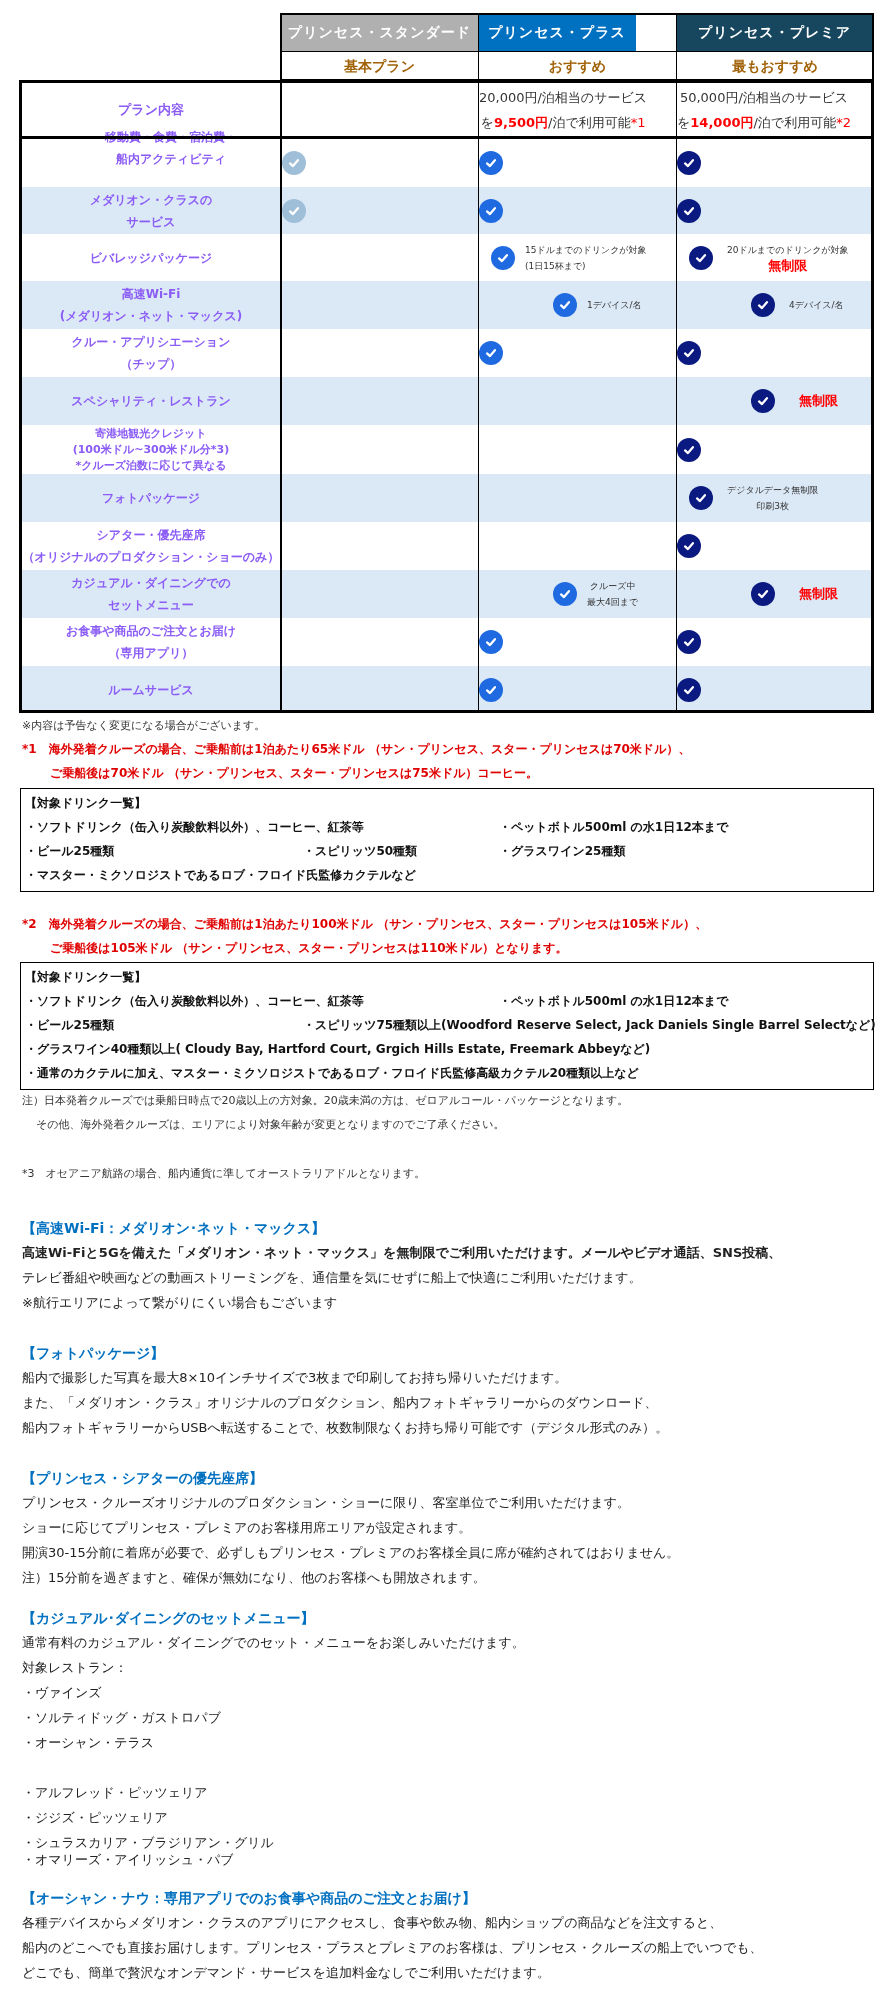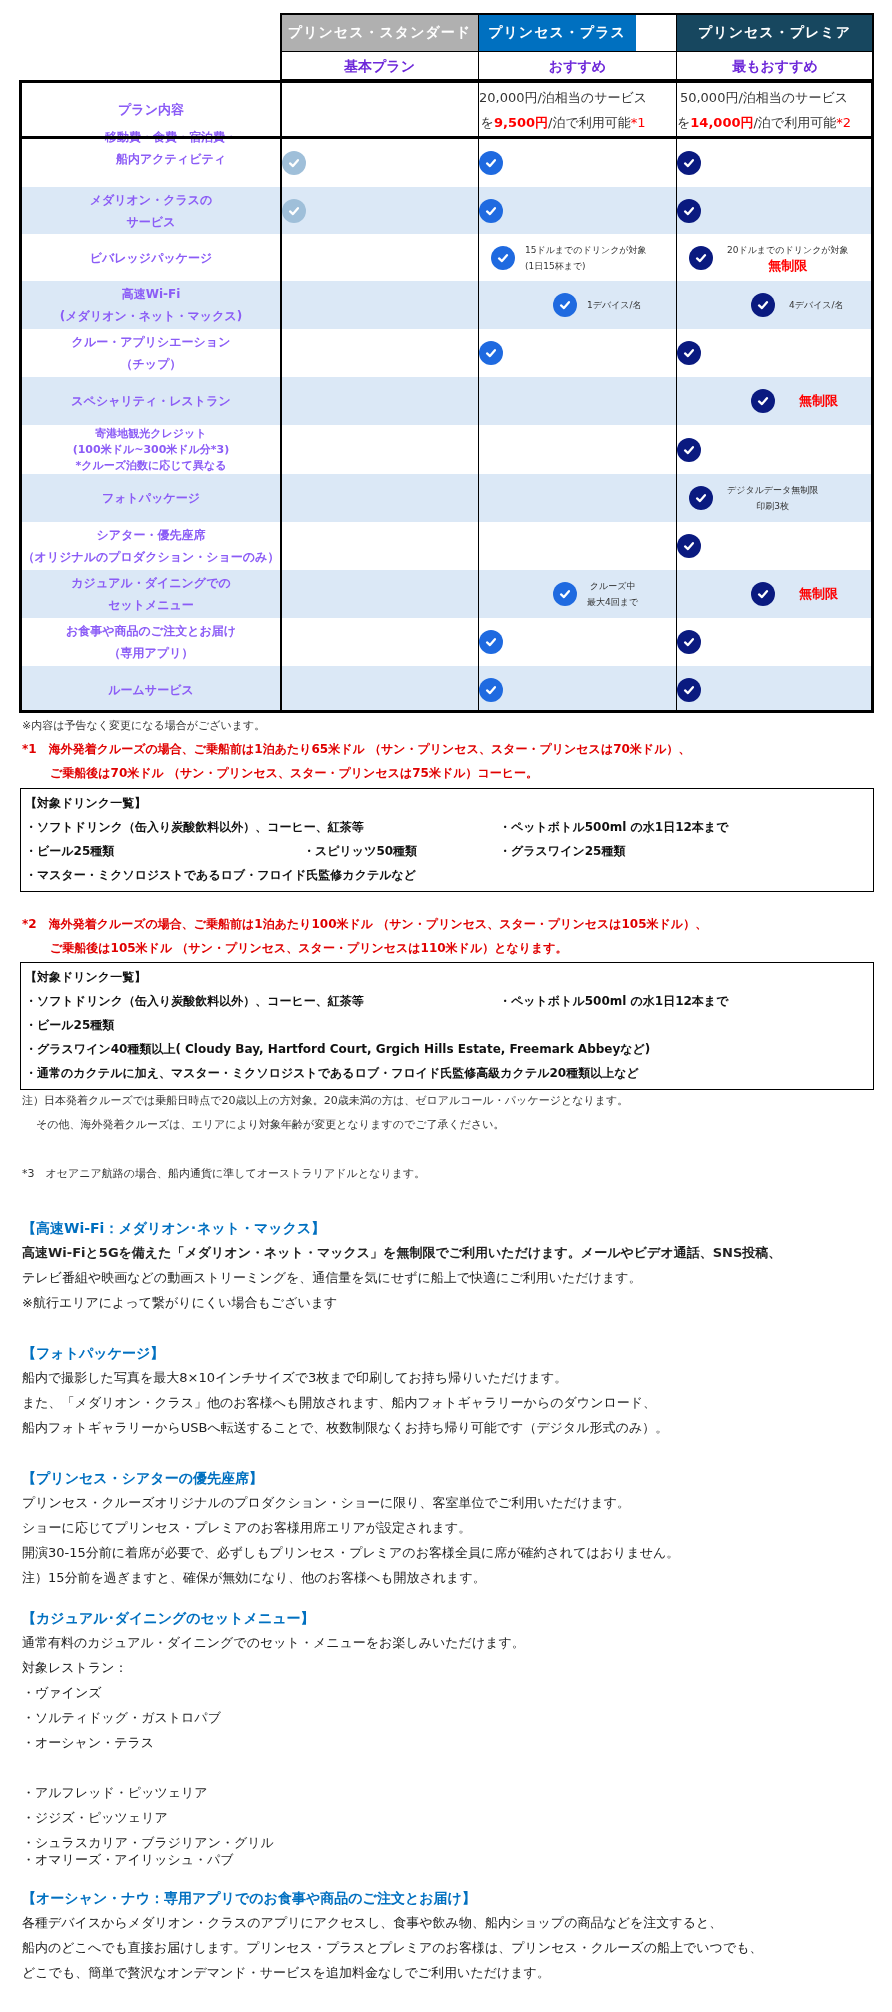--- a/index.html
+++ b/index.html
@@ -10,21 +10,21 @@
   }
   .abs { position: absolute; }
   
   .hdr { position: absolute; top: 14px; height: 37px; display: flex; align-items: center; justify-content: center;
          color: #fff; font-size: 14px; font-weight: bold; letter-spacing: 1px; }
   .hdr.std { left: 281px; width: 197px; background: #b0b0b0; }
   .hdr.plus { left: 478px; width: 158px; background: #0070c0; }
   .hdr.prem { left: 676px; width: 197px; background: #17475f; }
   .hdr-frame { position: absolute; top: 13px; left: 280px; width: 594px; height: 68px; border: 2px solid #000; border-left: 2px solid #000; }
   .sub { position: absolute; top: 51px; height: 30px; display: flex; align-items: center; justify-content: center;
-         font-size: 14px; font-weight: bold; color: #6d28d9; border-top: 1px solid #000; }
+         font-size: 14px; font-weight: bold; color: #a16207; border-top: 1px solid #000; }
   .sub.std { left: 281px; width: 197px; }
   .sub.plus { left: 478px; width: 198px; border-left: 1px solid #000; }
   .sub.prem { left: 676px; width: 197px; border-left: 1px solid #000; }
 
   
   .table-frame { position: absolute; left: 19px; top: 80px; width: 855px; height: 633px; border: 3px solid #000; }
   .row { position: absolute; left: 22px; width: 849px; }
   .row.alt { background: #dbe8f6; }
   .vline { position: absolute; top: 80px; width: 2px; background: #000; }
   .vline.thin { width: 1px; }
@@ -343,36 +343,37 @@
 </div>
 
 <div class="red-note" style="top:913px;">*2　海外発着クルーズの場合、ご乗船前は1泊あたり100米ドル （サン・プリンセス、スター・プリンセスは105米ドル）、</div>
 <div class="red-note" style="top:937px;left:50px;">ご乗船後は105米ドル （サン・プリンセス、スター・プリンセスは110米ドル）となります。</div>
 
 <div class="drink-box" style="top:962px;height:128px;">
   <div class="ln" style="left:4px;top:6px;">【対象ドリンク一覧】</div>
   <div class="ln" style="left:4px;top:30px;">・ソフトドリンク（缶入り炭酸飲料以外）、コーヒー、紅茶等</div>
   <div class="ln" style="left:478px;top:30px;">・ペットボトル500ml の水1日12本まで</div>
   <div class="ln" style="left:4px;top:54px;">・ビール25種類</div>
+  <div class="ln" style="left:282px;top:54px;">・スピリッツ75種類以上(Woodford Reserve Select, Jack Daniels Single Barrel Selectなど)</div>
   <div class="ln" style="left:4px;top:78px;">・グラスワイン40種類以上( Cloudy Bay, Hartford Court, Grgich Hills Estate, Freemark Abbeyなど)</div>
   <div class="ln" style="left:4px;top:102px;">・通常のカクテルに加え、マスター・ミクソロジストであるロブ・フロイド氏監修高級カクテル20種類以上など</div>
 </div>
 
 <div class="footnote" style="top:1093px;">注）日本発着クルーズでは乗船日時点で20歳以上の方対象。20歳未満の方は、ゼロアルコール・パッケージとなります。</div>
 <div class="footnote" style="top:1117px;left:36px;">その他、海外発着クルーズは、エリアにより対象年齢が変更となりますのでご了承ください。</div>
 <div class="footnote" style="top:1166px;">*3　オセアニア航路の場合、船内通貨に準してオーストラリアドルとなります。</div>
 
 <div id="sections">
     <div class="section-title" style="top: 1220px;">【高速Wi-Fi：メダリオン･ネット・マックス】</div>
     <div class="para" style="top: 1240px; font-weight: bold;">高速Wi-Fiと5Gを備えた「メダリオン・ネット・マックス」を無制限でご利用いただけます。メールやビデオ通話、SNS投稿、</div>
     <div class="para" style="top: 1265px;">テレビ番組や映画などの動画ストリーミングを、通信量を気にせずに船上で快適にご利用いただけます。</div>
     <div class="para" style="top: 1290px;">※航行エリアによって繋がりにくい場合もございます</div>
     <div class="section-title" style="top: 1345px;">【フォトパッケージ】</div>
     <div class="para" style="top: 1365px;">船内で撮影した写真を最大8×10インチサイズで3枚まで印刷してお持ち帰りいただけます。</div>
-    <div class="para" style="top: 1390px;">また、「メダリオン・クラス」他のお客様へも開放されます、船内フォトギャラリーからのダウンロード、</div>
+    <div class="para" style="top: 1390px;">また、「メダリオン・クラス」オリジナルのプロダクション、船内フォトギャラリーからのダウンロード、</div>
     <div class="para" style="top: 1415px;">船内フォトギャラリーからUSBへ転送することで、枚数制限なくお持ち帰り可能です（デジタル形式のみ）。</div>
     <div class="section-title" style="top: 1470px;">【プリンセス・シアターの優先座席】</div>
     <div class="para" style="top: 1490px;">プリンセス・クルーズオリジナルのプロダクション・ショーに限り、客室単位でご利用いただけます。</div>
     <div class="para" style="top: 1515px;">ショーに応じてプリンセス・プレミアのお客様用席エリアが設定されます。</div>
     <div class="para" style="top: 1540px;">開演30-15分前に着席が必要で、必ずしもプリンセス・プレミアのお客様全員に席が確約されてはおりません。</div>
     <div class="para" style="top: 1565px;">注）15分前を過ぎますと、確保が無効になり、他のお客様へも開放されます。</div>
     <div class="section-title" style="top: 1610px;">【カジュアル･ダイニングのセットメニュー】</div>
     <div class="para" style="top: 1630px;">通常有料のカジュアル・ダイニングでのセット・メニューをお楽しみいただけます。</div>
     <div class="para" style="top: 1655px;">対象レストラン：</div>
     <div class="para" style="top: 1680px;">・ヴァインズ</div>

